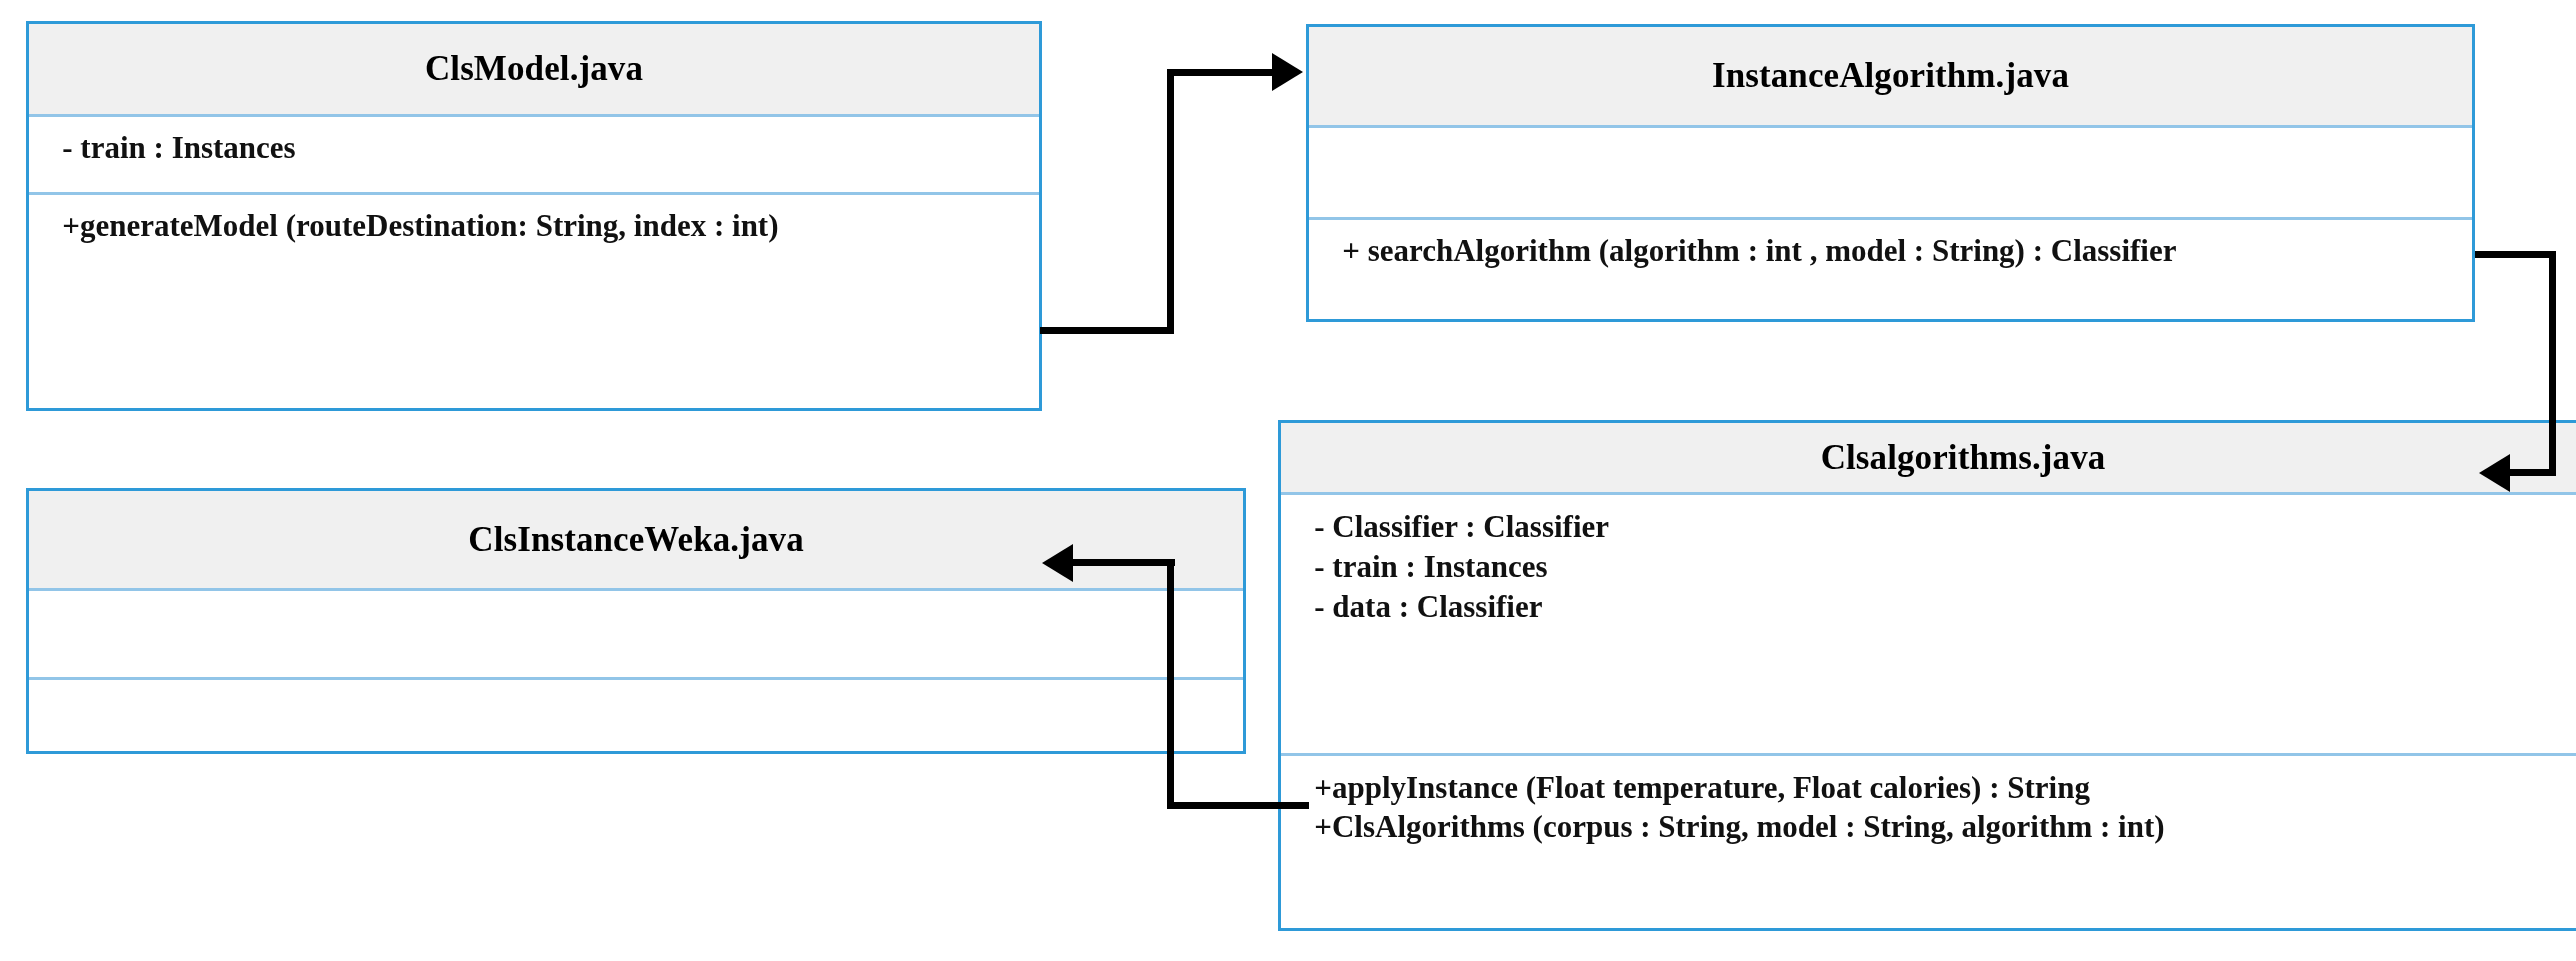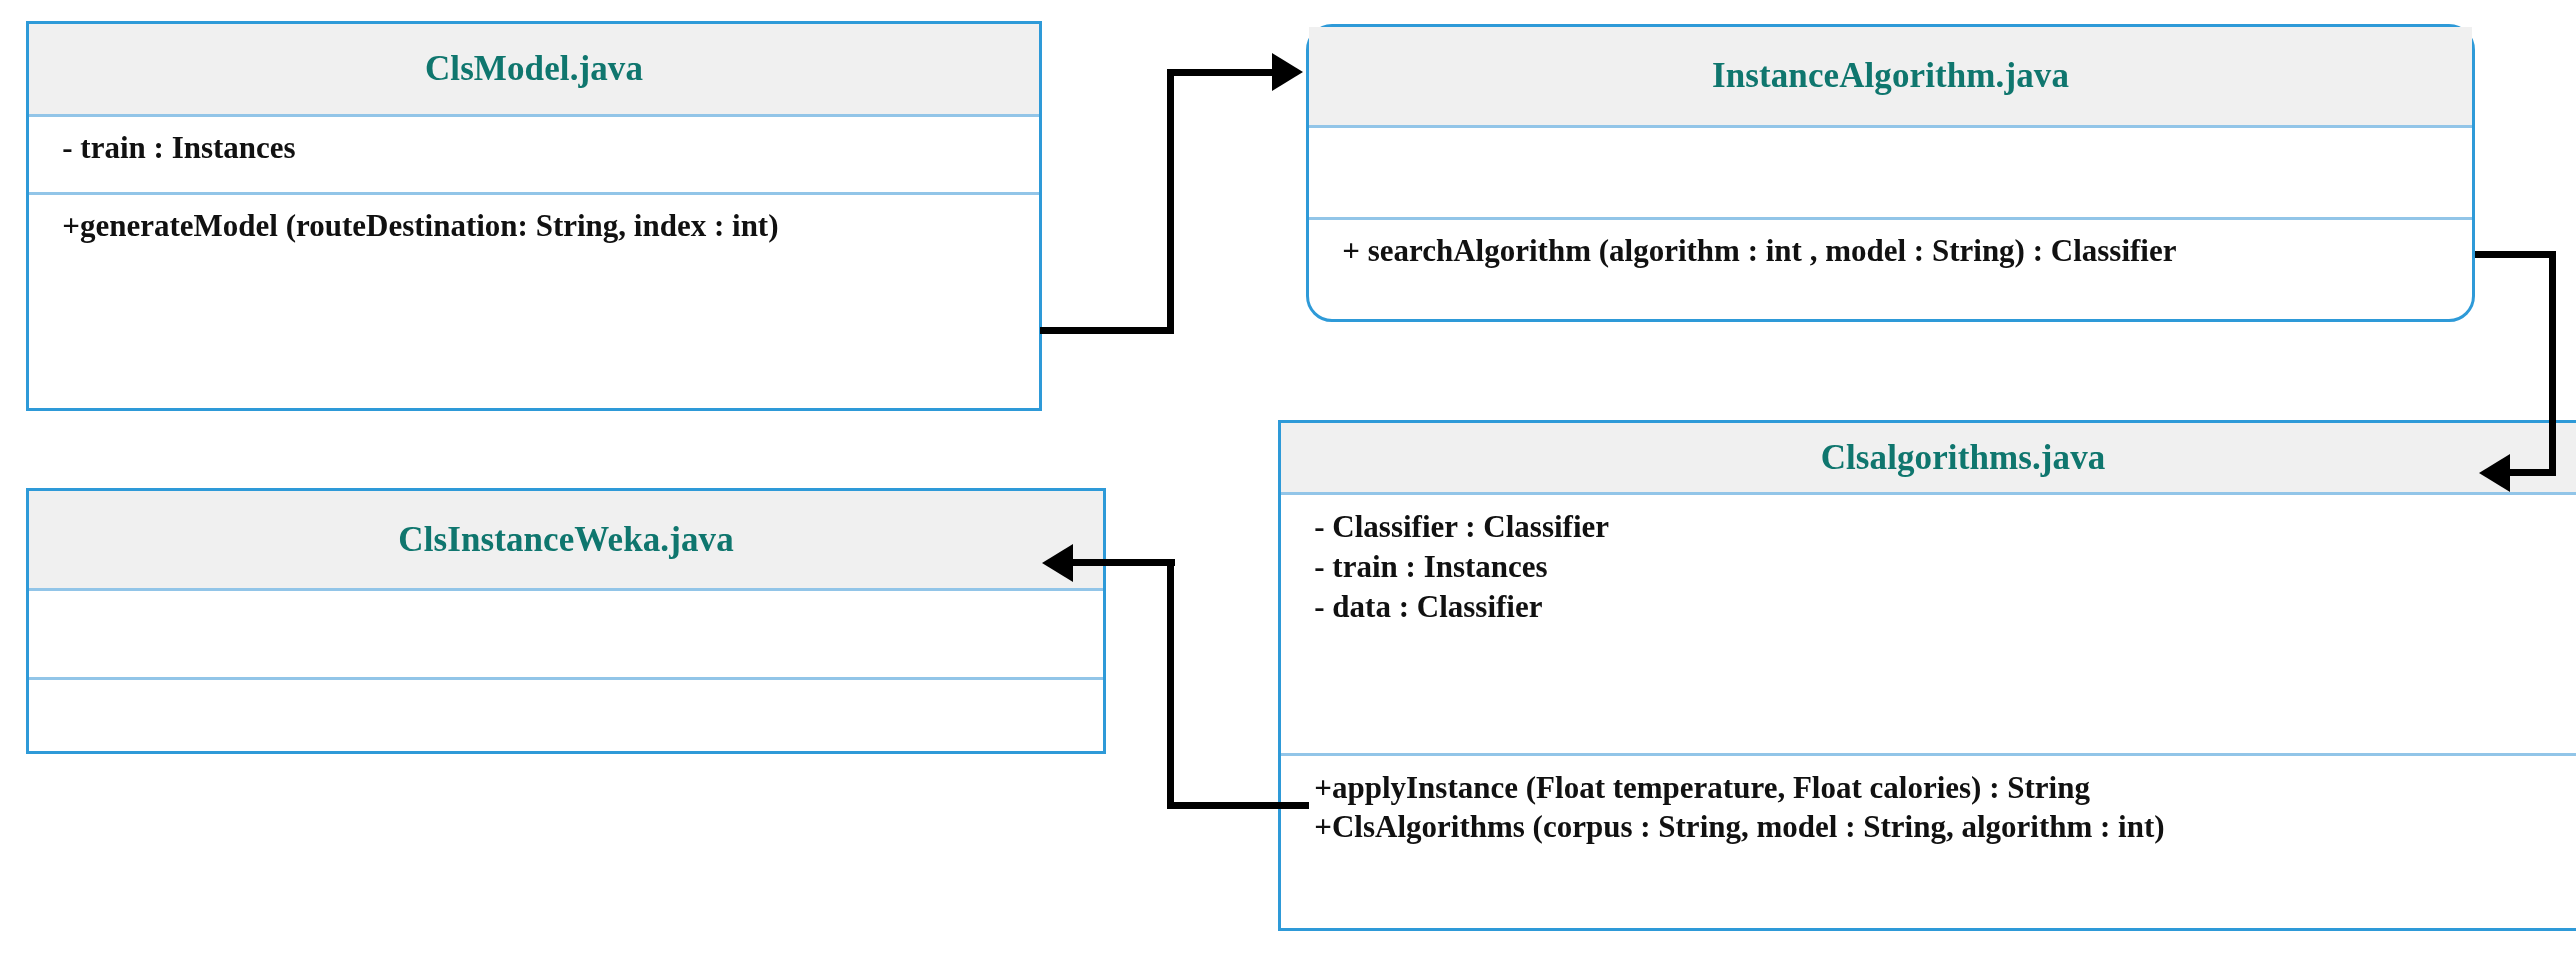--- a/index.html
+++ b/index.html
@@ -29,21 +29,21 @@
     box-sizing: border-box;
     background: #f0f0f0;
     border-bottom: 3.7px solid #92c5e8;
     display: flex;
     align-items: center;
     justify-content: center;
   }
   .uml-title {
     font-size: 35px;
     font-weight: bold;
-    color: #0f766e;
+    color: #000000;
     letter-spacing: 0.1px;
     text-align: center;
     white-space: nowrap;
   }
   .uml-attrs {
     box-sizing: border-box;
     border-bottom: 3.7px solid #92c5e8;
     padding: 11.8px 13.3px 7.4px 13.3px;
   }
   .uml-ops {
@@ -93,31 +93,31 @@
       <span class="uml-title">ClsModel.java</span>
     </div>
     <div class="uml-attrs" style="height:78px;">
       <div class="uml-line">- train : Instances</div>
     </div>
     <div class="uml-ops">
       <div class="uml-line">+generateModel (routeDestination: String, index : int)</div>
     </div>
   </div>
 
-  <div class="uml-class" style="left:1306px; top:23.6px; width:1169px; height:298px;border-radius:26px;">
+  <div class="uml-class" style="left:1306px; top:23.6px; width:1169px; height:298px;">
     <div class="uml-header" style="height:101px;">
       <span class="uml-title">InstanceAlgorithm.java</span>
     </div>
     <div class="uml-attrs" style="height:92px;"></div>
     <div class="uml-ops">
       <div class="uml-line">+ searchAlgorithm (algorithm : int , model : String) : Classifier</div>
     </div>
   </div>
 
-  <div class="uml-class" style="left:26px; top:488px; width:1080px; height:266px;">
+  <div class="uml-class" style="left:26px; top:488px; width:1220px; height:266px;">
     <div class="uml-header" style="height:100px;">
       <span class="uml-title">ClsInstanceWeka.java</span>
     </div>
     <div class="uml-attrs" style="height:89px;"></div>
   </div>
 
   <div class="uml-class" style="left:1278px; top:420px; width:1370px; height:511px;">
     <div class="uml-header" style="height:72px;">
       <span class="uml-title">Clsalgorithms.java</span>
     </div>

